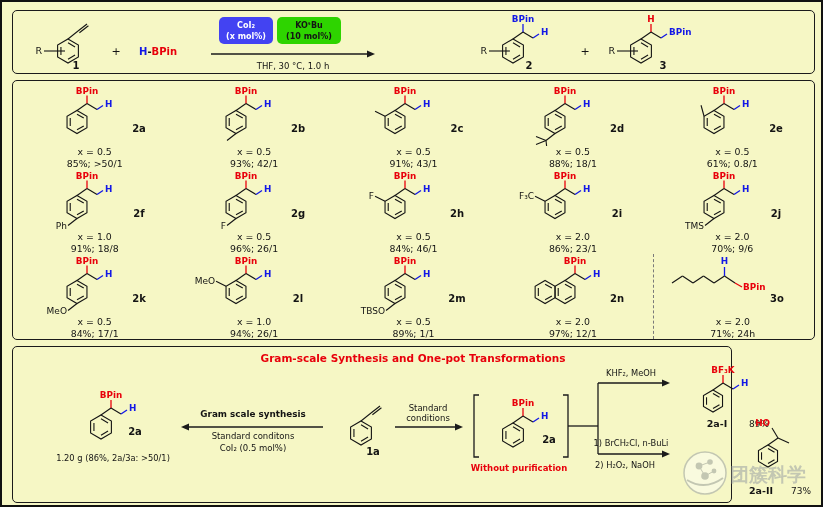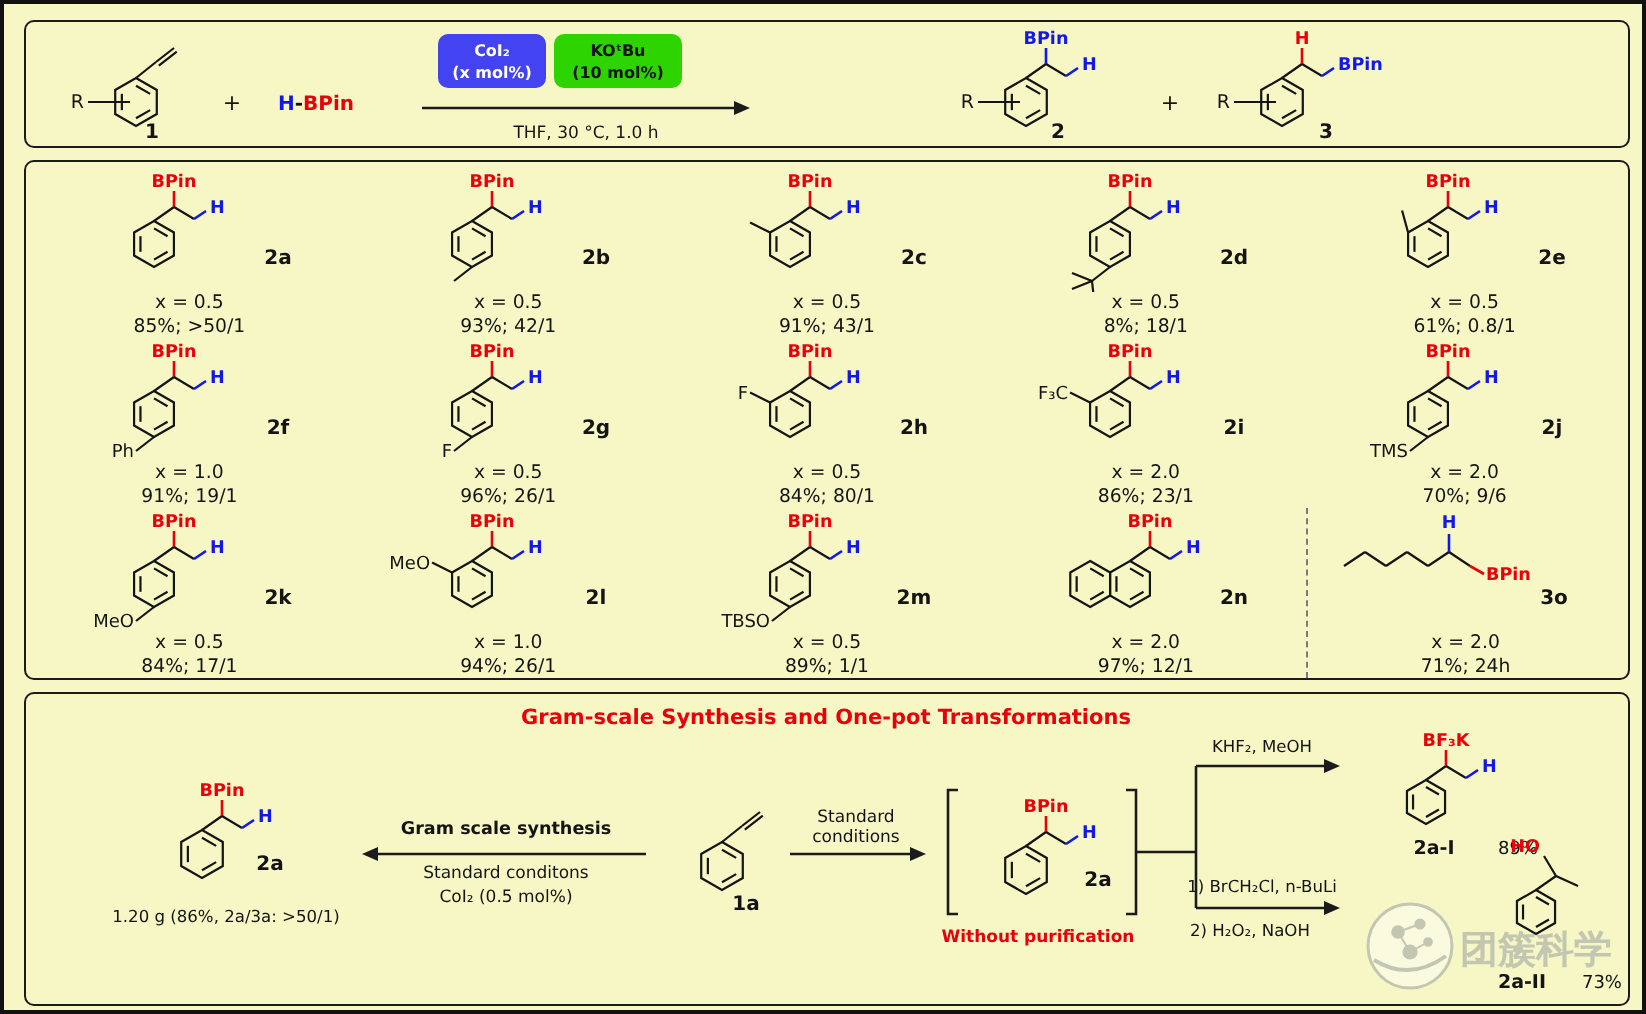--- a/index.html
+++ b/index.html
@@ -1,21 +1,21 @@
 <!DOCTYPE html>
 <html><head>
 <meta charset="utf-8">
 <style>
   body{margin:0;background:#ddd}
   .page{position:relative;width:823px;height:507px;border:2px solid #111;box-sizing:border-box;
         font-family:"DejaVu Sans",sans-serif;overflow:hidden}
   .panel{position:absolute;border:1.4px solid #1b1b1b;border-radius:5px;box-sizing:border-box}
   #panel-top{left:10px;top:8px;width:803px;height:64px}
   #panel-scope{left:10px;top:78px;width:803px;height:260px}
-  #panel-bottom{left:10px;top:344px;width:803px;height:157px}
+  #panel-bottom{left:10px;top:344px;width:720px;height:157px}
   svg{display:block}
   svg text{font-family:"DejaVu Sans",sans-serif}
   .scope-grid{display:grid;grid-template-columns:repeat(5,1fr);padding:3px 2px 0 2px}
   .entry{display:flex;flex-direction:column;align-items:center;padding-top:2px}
   .entry.sep{border-left:1.6px dashed #7a7a7a}
   .entry-x,.entry-res{font-size:9.4px;color:#141414;line-height:11.5px;text-align:center;white-space:nowrap}
 </style>
 </head>
 <body>
 
@@ -161,21 +161,21 @@
               <line x1="78" y1="23.5" x2="84" y2="19.5" stroke="#1318e6" stroke-width="1.3"></line>
               <text x="86" y="20.5" fill="#1318e6" font-size="8.8" text-anchor="start" font-weight="bold">H</text>
               <line x1="58" y1="47.5" x2="49" y2="54.5" stroke="#141414" stroke-width="1.1"></line>
               <line x1="49" y1="54.5" x2="39" y2="50.5" stroke="#141414" stroke-width="1.1"></line>
               <line x1="49" y1="54.5" x2="39" y2="58.5" stroke="#141414" stroke-width="1.1"></line>
               <line x1="49" y1="54.5" x2="50" y2="63.5" stroke="#141414" stroke-width="1.1"></line>
             </g>
         <text class="entry-id" x="120" y="46" font-size="10" font-weight="bold" text-anchor="middle" fill="#141414">2d</text>
       </svg>
       <div class="entry-x">x = 0.5</div>
-      <div class="entry-res">8%; 18/1</div>
+      <div class="entry-res">88%; 18/1</div>
     </div>
 
     <div class="entry">
       <svg class="entry-svg" width="152" height="60">
         <g>
               <polygon points="58,24.5 67.95929214352104,30.25 67.95929214352104,41.75 58,47.5 48.04070785647896,41.75000000000001 48.04070785647896,30.25" fill="none" stroke="#141414" stroke-width="1.1"></polygon>
               <line x1="58" y1="28.18" x2="64.77231865759431" y2="32.09" stroke="#141414" stroke-width="1.1"></line>
               <line x1="64.77231865759431" y1="39.91" x2="58" y2="43.82" stroke="#141414" stroke-width="1.1"></line>
               <line x1="51.227681342405695" y1="39.910000000000004" x2="51.227681342405695" y2="32.09" stroke="#141414" stroke-width="1.1"></line>
               <line x1="58" y1="24.5" x2="68" y2="17.5" stroke="#141414" stroke-width="1.1"></line>
@@ -204,21 +204,21 @@
               <text x="68" y="7.5" fill="#e8000b" font-size="8.8" text-anchor="middle" font-weight="bold">BPin</text>
               <line x1="68" y1="17.5" x2="78" y2="23.5" stroke="#141414" stroke-width="1.1"></line>
               <line x1="78" y1="23.5" x2="84" y2="19.5" stroke="#1318e6" stroke-width="1.3"></line>
               <text x="86" y="20.5" fill="#1318e6" font-size="8.8" text-anchor="start" font-weight="bold">H</text>
               <line x1="58" y1="47.5" x2="49" y2="54.5" stroke="#141414" stroke-width="1.1"></line>
               <text x="48" y="57.5" fill="#141414" font-size="9" text-anchor="end">Ph</text>
             </g>
         <text class="entry-id" x="120" y="46" font-size="10" font-weight="bold" text-anchor="middle" fill="#141414">2f</text>
       </svg>
       <div class="entry-x">x = 1.0</div>
-      <div class="entry-res">91%; 19/1</div>
+      <div class="entry-res">91%; 18/8</div>
     </div>
 
     <div class="entry">
       <svg class="entry-svg" width="152" height="60">
         <g>
               <polygon points="58,24.5 67.95929214352104,30.25 67.95929214352104,41.75 58,47.5 48.04070785647896,41.75000000000001 48.04070785647896,30.25" fill="none" stroke="#141414" stroke-width="1.1"></polygon>
               <line x1="58" y1="28.18" x2="64.77231865759431" y2="32.09" stroke="#141414" stroke-width="1.1"></line>
               <line x1="64.77231865759431" y1="39.91" x2="58" y2="43.82" stroke="#141414" stroke-width="1.1"></line>
               <line x1="51.227681342405695" y1="39.910000000000004" x2="51.227681342405695" y2="32.09" stroke="#141414" stroke-width="1.1"></line>
               <line x1="58" y1="24.5" x2="68" y2="17.5" stroke="#141414" stroke-width="1.1"></line>
@@ -248,21 +248,21 @@
               <text x="68" y="7.5" fill="#e8000b" font-size="8.8" text-anchor="middle" font-weight="bold">BPin</text>
               <line x1="68" y1="17.5" x2="78" y2="23.5" stroke="#141414" stroke-width="1.1"></line>
               <line x1="78" y1="23.5" x2="84" y2="19.5" stroke="#1318e6" stroke-width="1.3"></line>
               <text x="86" y="20.5" fill="#1318e6" font-size="8.8" text-anchor="start" font-weight="bold">H</text>
               <line x1="48.041" y1="30.25" x2="38.041" y2="25.25" stroke="#141414" stroke-width="1.1"></line>
               <text x="37.041" y="28.25" fill="#141414" font-size="9" text-anchor="end">F</text>
             </g>
         <text class="entry-id" x="120" y="46" font-size="10" font-weight="bold" text-anchor="middle" fill="#141414">2h</text>
       </svg>
       <div class="entry-x">x = 0.5</div>
-      <div class="entry-res">84%; 80/1</div>
+      <div class="entry-res">84%; 46/1</div>
     </div>
 
     <div class="entry">
       <svg class="entry-svg" width="152" height="60">
         <g>
               <polygon points="58,24.5 67.95929214352104,30.25 67.95929214352104,41.75 58,47.5 48.04070785647896,41.75000000000001 48.04070785647896,30.25" fill="none" stroke="#141414" stroke-width="1.1"></polygon>
               <line x1="58" y1="28.18" x2="64.77231865759431" y2="32.09" stroke="#141414" stroke-width="1.1"></line>
               <line x1="64.77231865759431" y1="39.91" x2="58" y2="43.82" stroke="#141414" stroke-width="1.1"></line>
               <line x1="51.227681342405695" y1="39.910000000000004" x2="51.227681342405695" y2="32.09" stroke="#141414" stroke-width="1.1"></line>
               <line x1="58" y1="24.5" x2="68" y2="17.5" stroke="#141414" stroke-width="1.1"></line>

